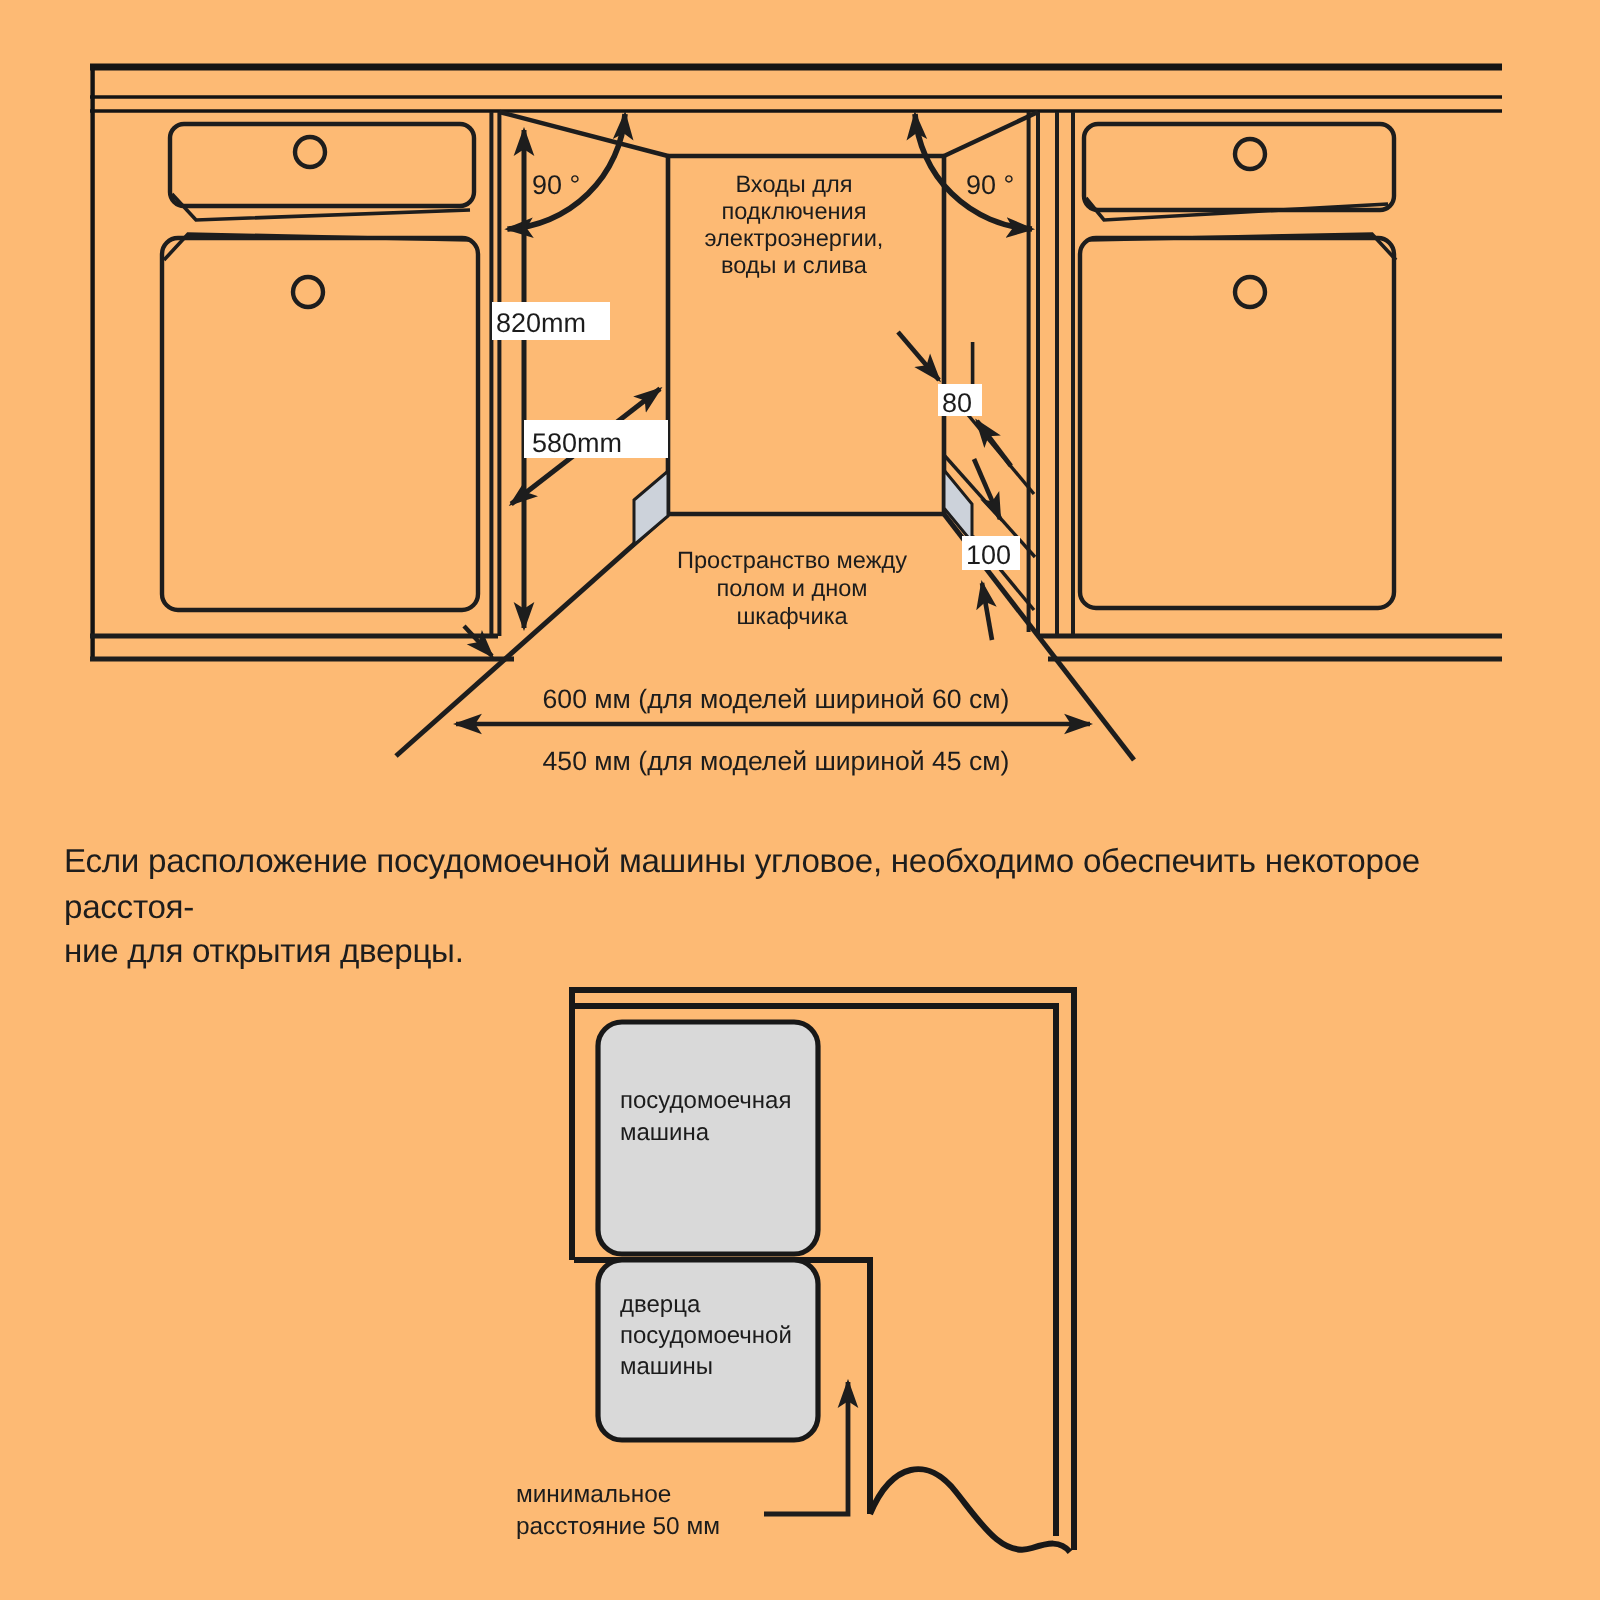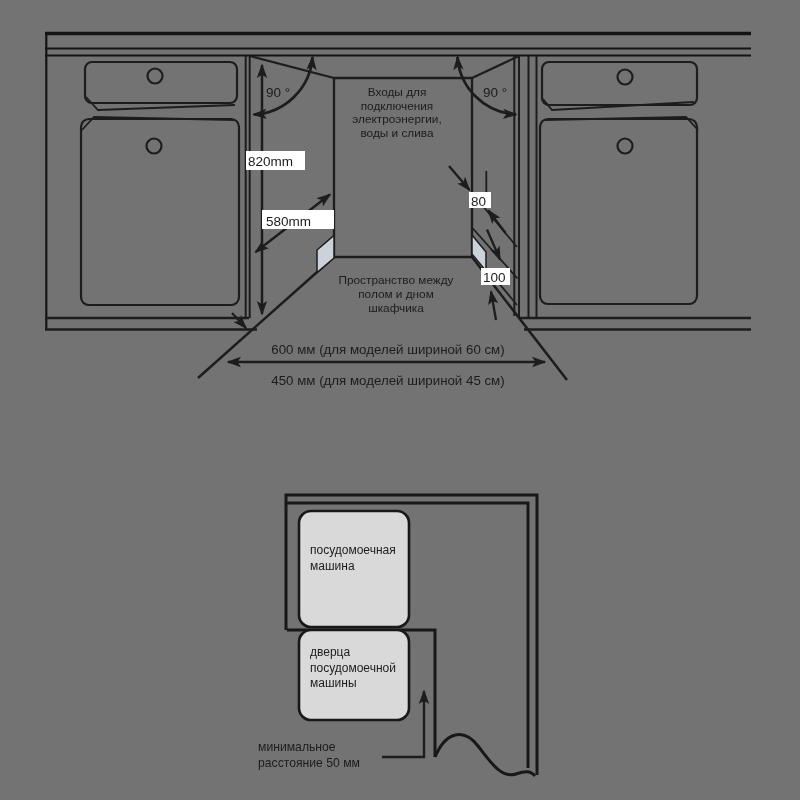--- a/index.html
+++ b/index.html
@@ -1,16 +1,16 @@
 <!DOCTYPE html>
 <html><head>
 <meta charset="utf-8">
 <style>
   html,body{margin:0;padding:0;background:#ffffff;}
-  .page{position:relative;width:800px;height:800px;background:#737373;overflow:hidden;
+  .page{position:relative;width:800px;height:800px;background:#fdba74;overflow:hidden;
         font-family:"Liberation Sans", sans-serif;}
   svg{position:absolute;left:0;}
   svg text{font-family:"Liberation Sans", sans-serif;fill:#1c1c1c;}
   .para{position:absolute;left:32px;top:420px;width:745px;color:#1d1d1d;
         font-size:16.6px;line-height:22.5px;letter-spacing:-0.15px;}
 </style>
 </head>
 <body>
 
 <div class="page">
@@ -116,20 +116,24 @@
       <text x="397" y="136.5">воды и слива</text>
     </g>
 
     <g text-anchor="middle" font-size="11.8">
       <text x="396" y="284">Пространство между</text>
       <text x="396" y="298">полом и дном</text>
       <text x="396" y="312">шкафчика</text>
     </g>
   </svg>
 
+  <div class="para">
+    <div>Если расположение посудомоечной машины угловое, необходимо обеспечить некоторое расстоя-</div>
+    <div>ние для открытия дверцы.</div>
+  </div>
 
   <svg style="top:470px" width="800" height="330" viewBox="0 0 800 330">
     <g stroke="#181818" fill="none" stroke-width="3">
       <path d="M286,160 L286,25 L537,25 L537,305"></path>
       <path d="M287,33 L528,33 L528,298"></path>
       <path d="M287,160 L435,160 L435,287"></path>
       <path d="M435,287 C446,261 464,258 478,276 C490,291 501,309 516,304 C524,301.5 530,300 535,306"></path>
     </g>
 
     <rect x="299" y="41" width="110" height="116" rx="12" stroke="#181818" stroke-width="2.6" fill="#d9d9d9"></rect>

